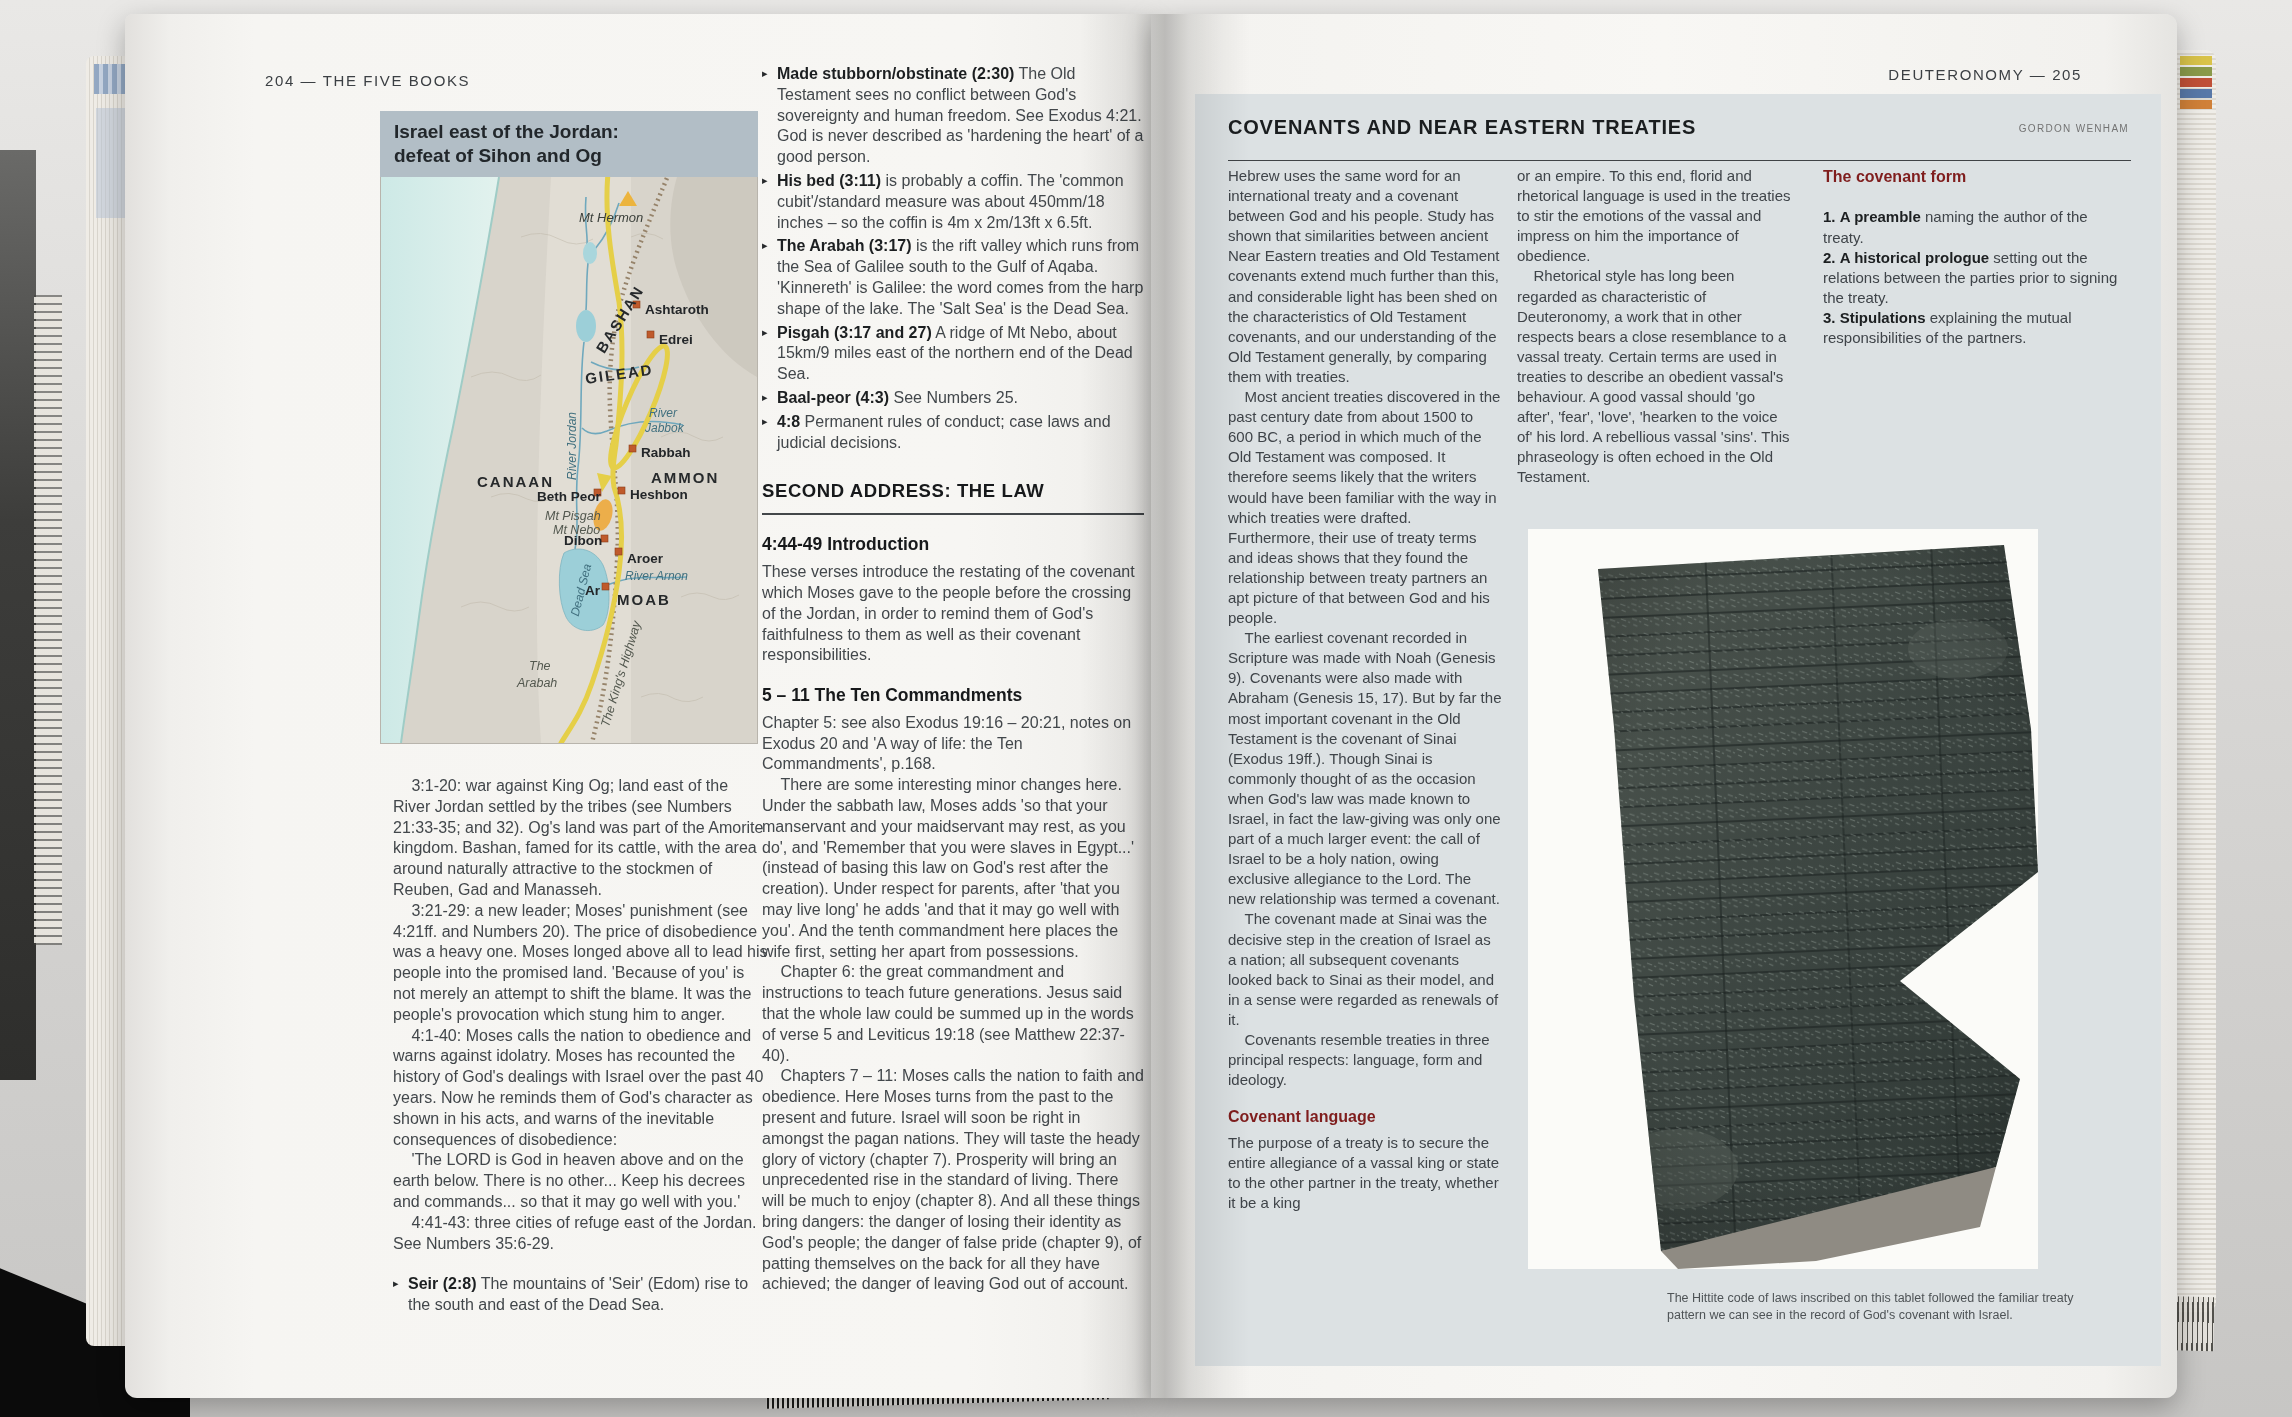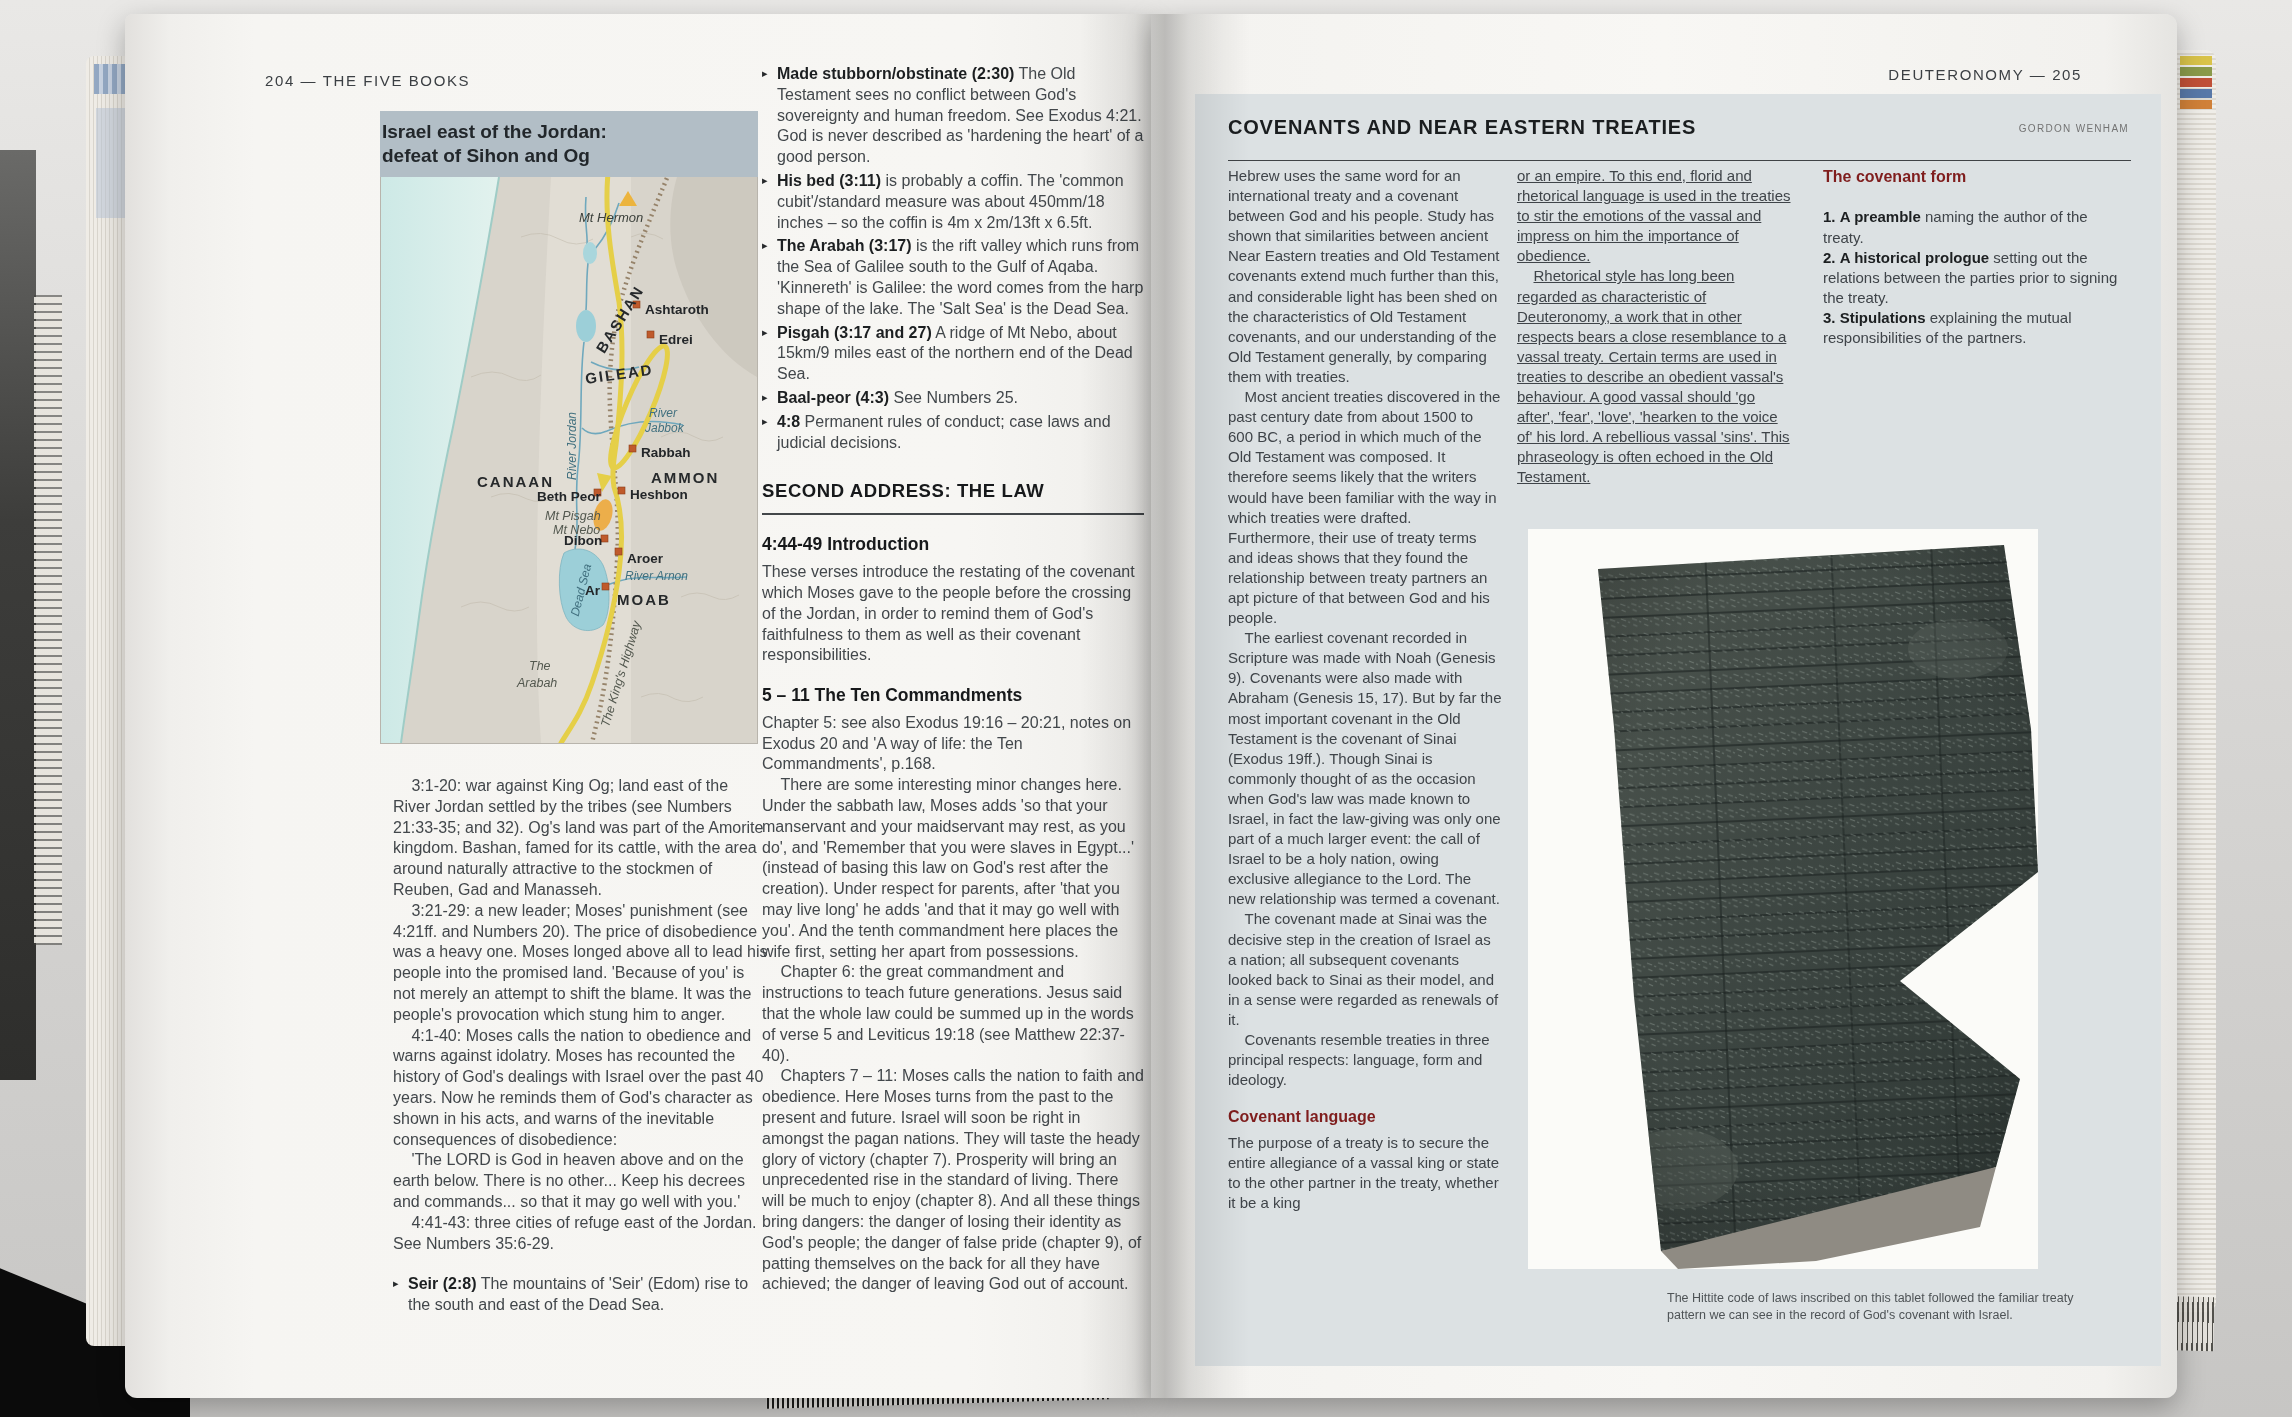--- a/index.html
+++ b/index.html
@@ -55,32 +55,32 @@
   .bullet-solo{position:relative;padding-left:15px;margin-top:20px;}
   .bullet-solo::before{content:"\25B8";position:absolute;left:0;top:2px;font-size:11px;color:#26292b;}
   .section-block{margin-top:26px;}
   .section-range{font-size:27px;font-weight:bold;color:#17191b;letter-spacing:.5px;}
   .section-title{font-size:18.5px;font-weight:bold;color:#17191b;letter-spacing:.6px;margin-top:4px;}
   .section-rule{border:none;border-top:2px solid #43474a;margin:10px 0 0 0;}
   .sub-head{font-size:17.5px;font-weight:bold;color:#17191b;margin:18px 0 6px 0;}
   
   .map-box{position:absolute;left:255px;top:97px;width:378px;}
   .map-title{background:#b2bec6;color:#22272b;font-size:19px;font-weight:bold;line-height:1.28;
-    padding:9px 12px 8px 2px;}
+    padding:9px 12px 8px 14px;}
   .map-canvas{display:block;border:1px solid #b8b4ac;border-top:none;}
   
   .article{position:absolute;left:44px;top:80px;width:966px;height:1272px;background:#dce1e3;}
   .art-title{position:absolute;left:33px;top:22px;font-size:20px;font-weight:bold;letter-spacing:.8px;color:#1a1d1f;}
   .art-author{position:absolute;right:32px;top:29px;font-size:10px;letter-spacing:1.3px;color:#737373;}
   .art-rule{position:absolute;left:33px;top:58px;width:903px;border:none;border-top:1.5px solid #3f4346;}
   .rcol{position:absolute;top:72px;font-size:15px;line-height:1.34;color:#3f4449;}
   .rcol p{margin:0;}
   .rcol p.ind{text-indent:1.1em;}
   .rcol-1{left:33px;width:274px;}
-  .rcol-2{left:322px;width:276px;text-decoration:underline;}
+  .rcol-2{left:322px;width:276px;}
   .rcol-3{left:628px;width:306px;}
   .col-head{font-size:16px;font-weight:bold;color:#7f1d1d;margin:16px 0 5px 0;}
   .col-head.first{margin-top:0;}
   .form-item{margin-top:10px;}
   .photo{position:absolute;left:333px;top:435px;width:510px;height:740px;background:#fbfbf8;}
   .caption{position:absolute;left:472px;top:1196px;width:444px;font-size:12.5px;line-height:1.32;color:#4e5356;}
   
   text{font-family:"Liberation Sans",sans-serif;}
   .t-city{font-size:13.5px;font-weight:bold;fill:#232629;}
   .t-region{font-size:15px;font-weight:bold;letter-spacing:2px;fill:#26292b;}

